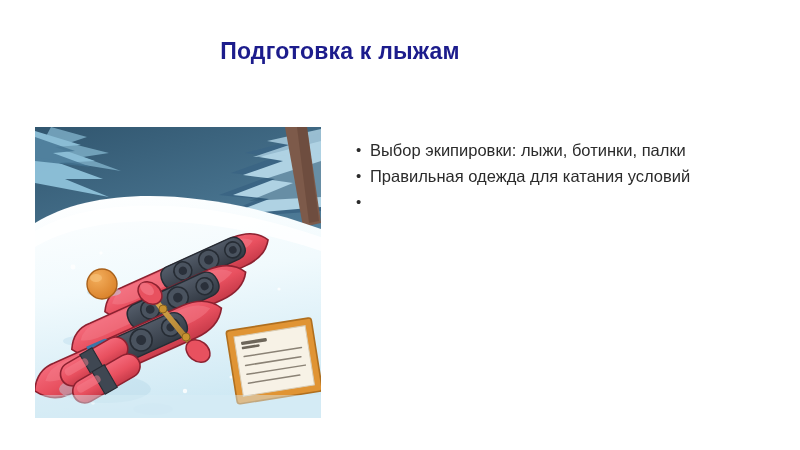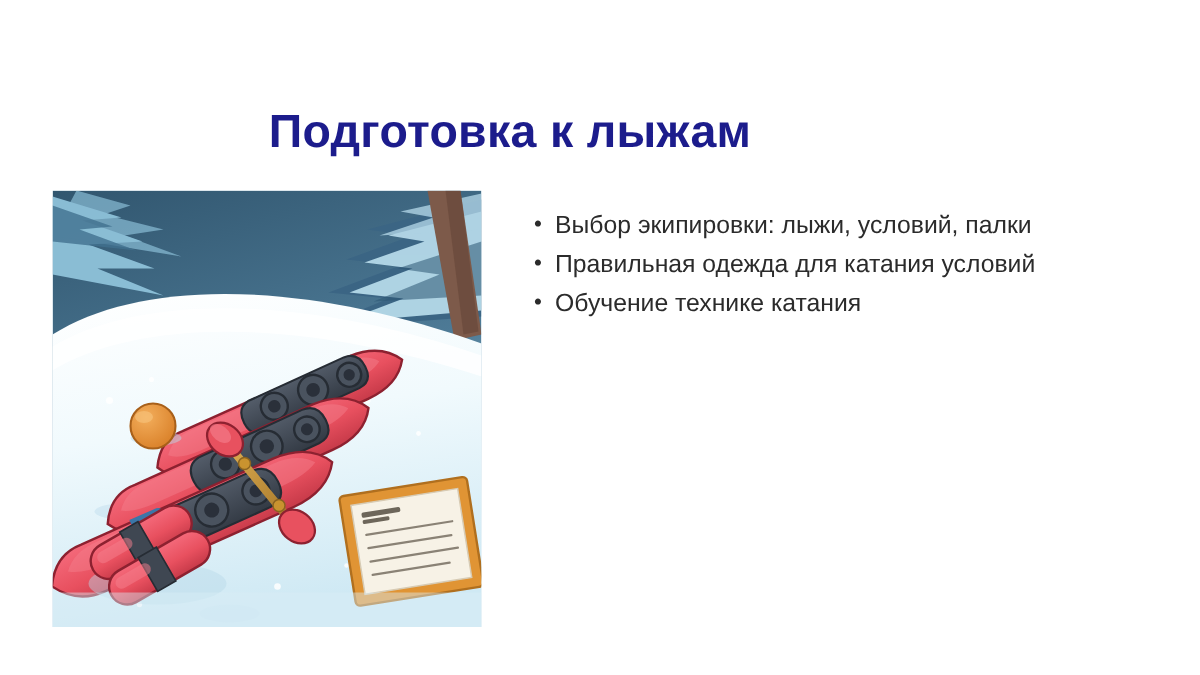--- a/index.html
+++ b/index.html
@@ -21,27 +21,26 @@
     background: #ffffff;
   }
 
   
   .slide-title {
     position: absolute;
     top: 38px;
     left: 0;
     width: 680px;
     text-align: center;
-    font-size: 31px;
+    font-size: 23px;
     font-weight: bold;
     color: #1c1c8c;
     letter-spacing: 0.2px;
     line-height: 1.2;
     white-space: nowrap;
-    margin-top: 31px;
   }
 
   
   .illustration {
     position: absolute;
     left: 35px;
     top: 127px;
     width: 286px;
     height: 291px;
     overflow: hidden;
@@ -251,25 +250,24 @@
         </g>
       </g>
 
       <rect x="0" y="268" width="286" height="23" fill="#daeef7" opacity="0.45"></rect>
     </svg>
   </div>
 
   <div class="bullet-list">
     <div class="bullet-item">
       <span class="bullet-dot">•</span>
-      <span class="bullet-text">Выбор экипировки: лыжи, условий, палки</span>
+      <span class="bullet-text">Выбор экипировки: лыжи, ботинки, палки</span>
     </div>
     <div class="bullet-item">
       <span class="bullet-dot">•</span>
       <span class="bullet-text">Правильная одежда для катания условий</span>
     </div>
     <div class="bullet-item">
       <span class="bullet-dot">•</span>
-      <span class="bullet-text">Обучение технике катания</span>
     </div>
   </div>
 
 </div>
 
 </body></html>

